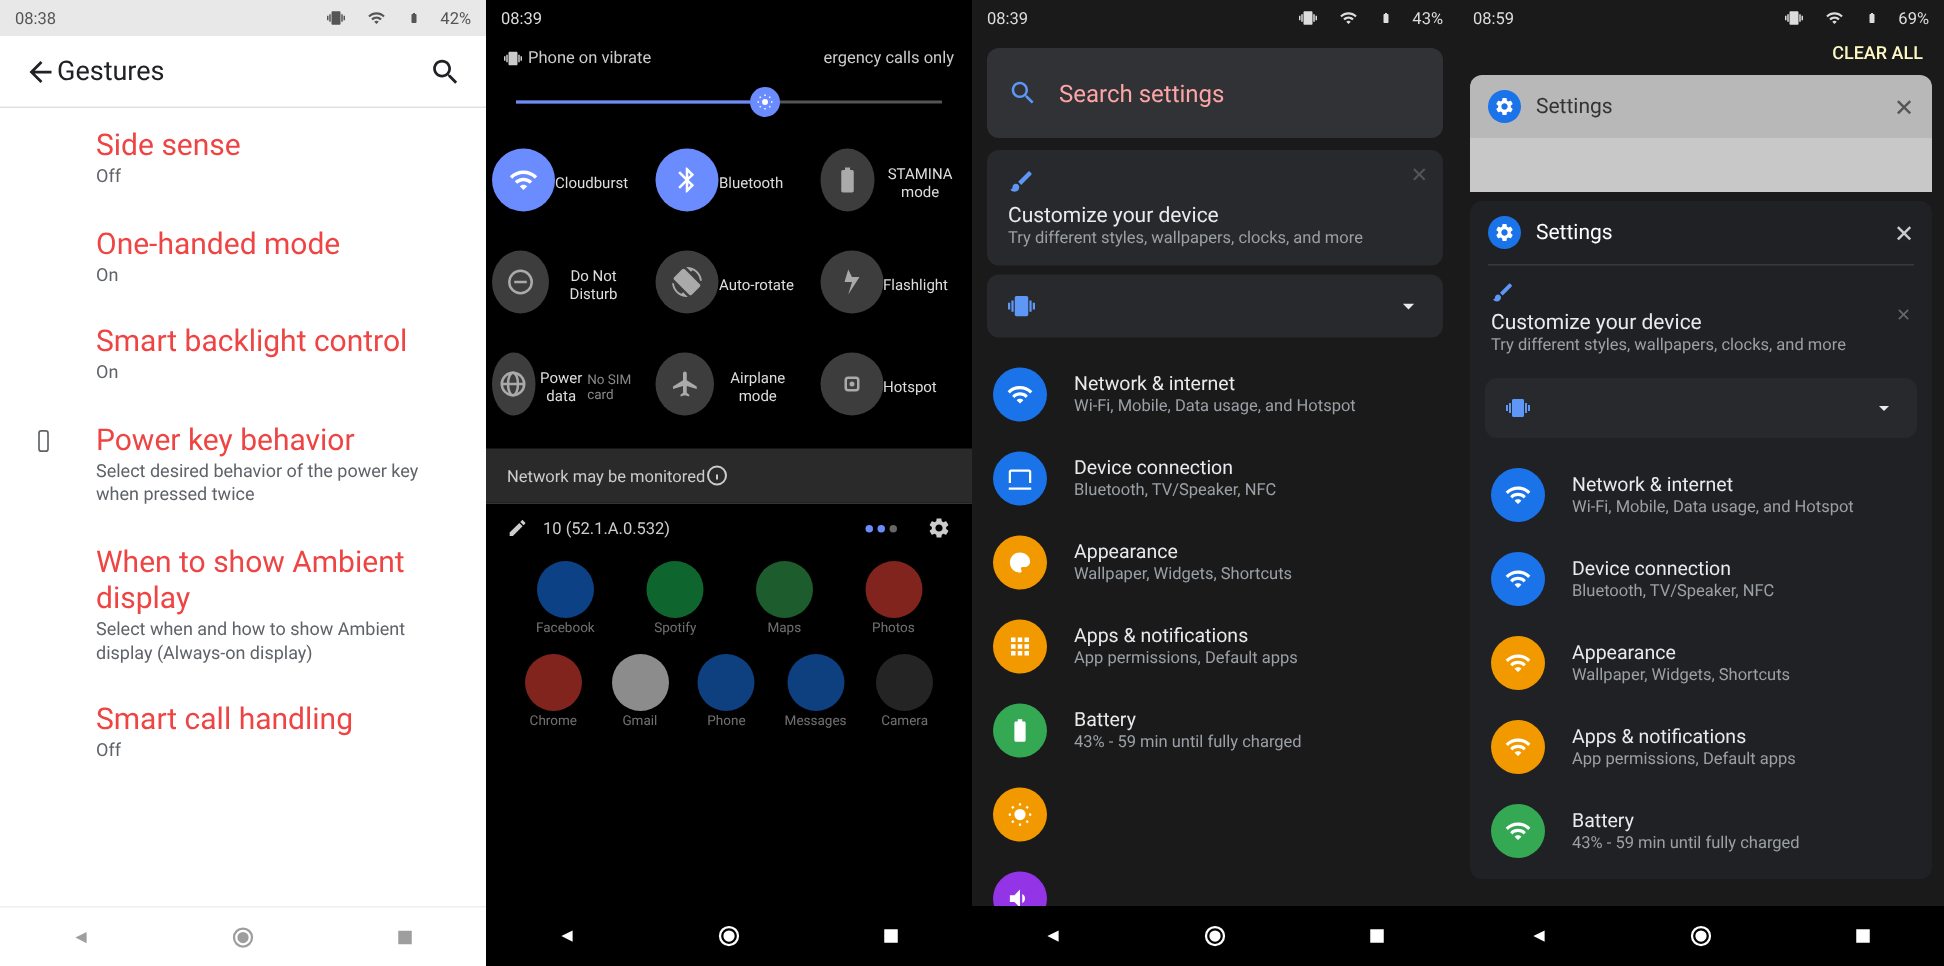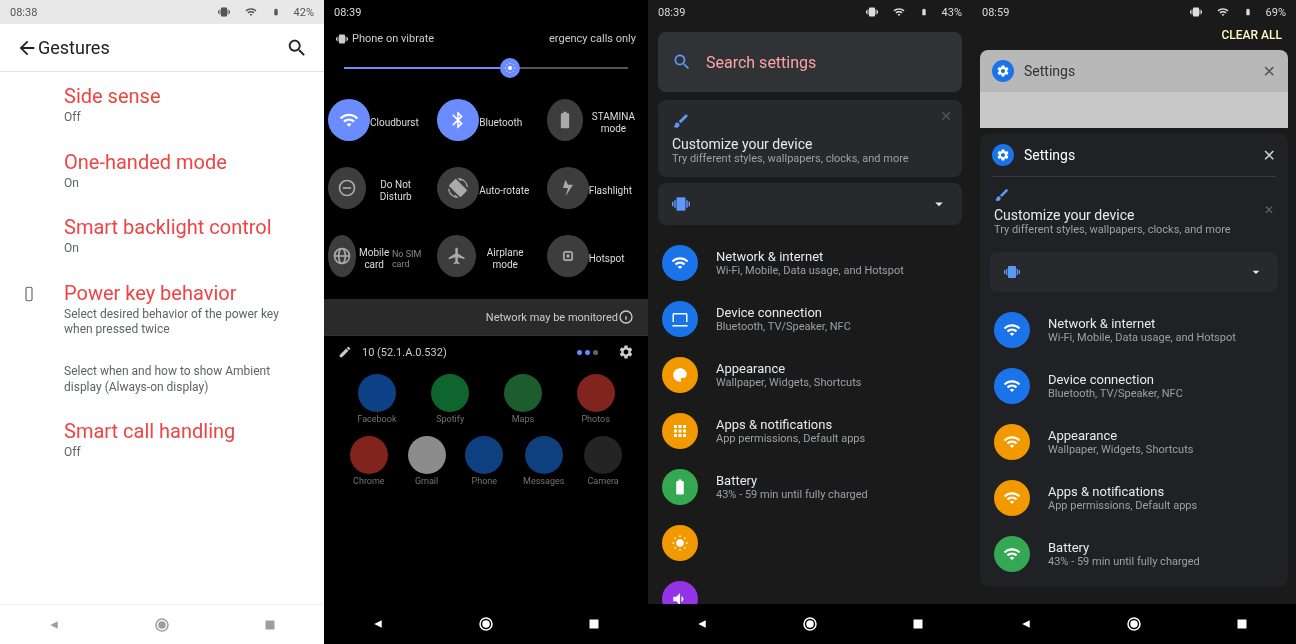--- a/index.html
+++ b/index.html
@@ -35,21 +35,21 @@
 .slider{position:relative;height:30px;padding:0 20px;display:flex;align-items:center}
 .slider-track{height:2px;background:#555;width:100%;position:relative}
 .slider-fill{position:absolute;height:2px;background:#6b8cff;width:55%}
 .slider-thumb{position:absolute;left:55%;top:-9px;width:20px;height:20px;border-radius:50%;background:#6b8cff;display:flex;align-items:center;justify-content:center}
 .qs-grid{display:grid;grid-template-columns:repeat(3,1fr);gap:4px;padding:8px 0}
 .qs-tile{display:flex;flex-direction:row;align-items:center;padding:8px 4px}
 .qs-circle{width:42px;height:42px;border-radius:50%;display:flex;align-items:center;justify-content:center;margin-bottom:6px}
 .qs-on{background:#6b8cff}.qs-off{background:#3d3d3d}
 .qs-label{font-size:10px;color:#ddd;text-align:center;line-height:1.2}
 .qs-label2{font-size:9px;color:#888}
-.monitor{background:#2a2a2a;padding:10px 14px;font-size:11px;color:#ccc;display:flex;justify-content:flex-end;align-items:center}
+.monitor{background:#2a2a2a;padding:10px 14px;font-size:11px;color:#ccc;display:flex;justify-content:flex-start;align-items:center}
 .build{padding:8px 14px;font-size:11px;color:#ccc;display:flex;align-items:center;gap:10px;border-top:1px solid #333}
 .dots{display:flex;gap:3px;margin-left:auto;margin-right:10px}
 .dot{width:5px;height:5px;border-radius:50%;background:#666}.dot.on{background:#6b8cff}
 .apps{display:flex;justify-content:space-around;padding:6px 16px;opacity:.55}
 .app{display:flex;flex-direction:column;align-items:center;gap:2px}
 .app-ic{width:38px;height:38px;border-radius:50%}
 .app-lb{font-size:9px;color:#ccc}
 
 
 .search{margin:8px 10px;background:#303236;border-radius:8px;height:60px;display:flex;align-items:center;padding:0 14px;gap:14px;color:#fca5a5}
@@ -121,20 +121,21 @@
       <div class="list-item">
         <span class="pk-icon">
           <svg width="18" height="18" viewBox="0 0 24 24" fill="currentColor">
             <rect x="8" y="3" width="8" height="18" rx="2" fill="none" stroke="currentColor" stroke-width="1.5"></rect>
           </svg>
         </span>
         <div class="ttl">Power key behavior</div>
         <div class="sub">Select desired behavior of the power key when pressed twice</div>
       </div>
       <div class="list-item">
+        <div class="ttl">When to show Ambient display</div>
         <div class="sub">Select when and how to show Ambient display (Always-on display)</div>
       </div>
       <div class="list-item">
         <div class="ttl">Smart call handling</div>
         <div class="sub">Off</div>
       </div>
     </div>
   <div class="navbar">
     <svg class="nav-ic" viewBox="0 0 24 24" fill="currentColor">
         <path d="M17 7l-10 5 10 5z"></path>
@@ -225,21 +226,21 @@
         <div class="qs-label">Flashlight</div>
       </div>
       <div class="qs-tile">
         <div class="qs-circle qs-off">
           <svg width="20" height="20" viewBox="0 0 24 24" fill="#aaa" style="color:#aaa">
             <circle cx="12" cy="12" r="9" fill="none" stroke="currentColor" stroke-width="2"></circle>
             <ellipse cx="12" cy="12" rx="4" ry="9" fill="none" stroke="currentColor" stroke-width="2"></ellipse>
             <line x1="3" y1="12" x2="21" y2="12" stroke="currentColor" stroke-width="2"></line>
           </svg>
         </div>
-        <div class="qs-label">Mobile card</div>
+        <div class="qs-label">Power data</div>
         <div class="qs-label2">No SIM card</div>
       </div>
       <div class="qs-tile">
         <div class="qs-circle qs-off">
           <svg width="20" height="20" viewBox="0 0 24 24" fill="#aaa" style="color:#aaa">
             <path d="M21 16v-2l-8-5V3.5c0-.83-.67-1.5-1.5-1.5S10 2.67 10 3.5V9l-8 5v2l8-2.5V19l-2 1.5V22l3.5-1 3.5 1v-1.5L13 19v-5.5l8 2.5z"></path>
           </svg>
         </div>
         <div class="qs-label">Airplane mode</div>
       </div>

